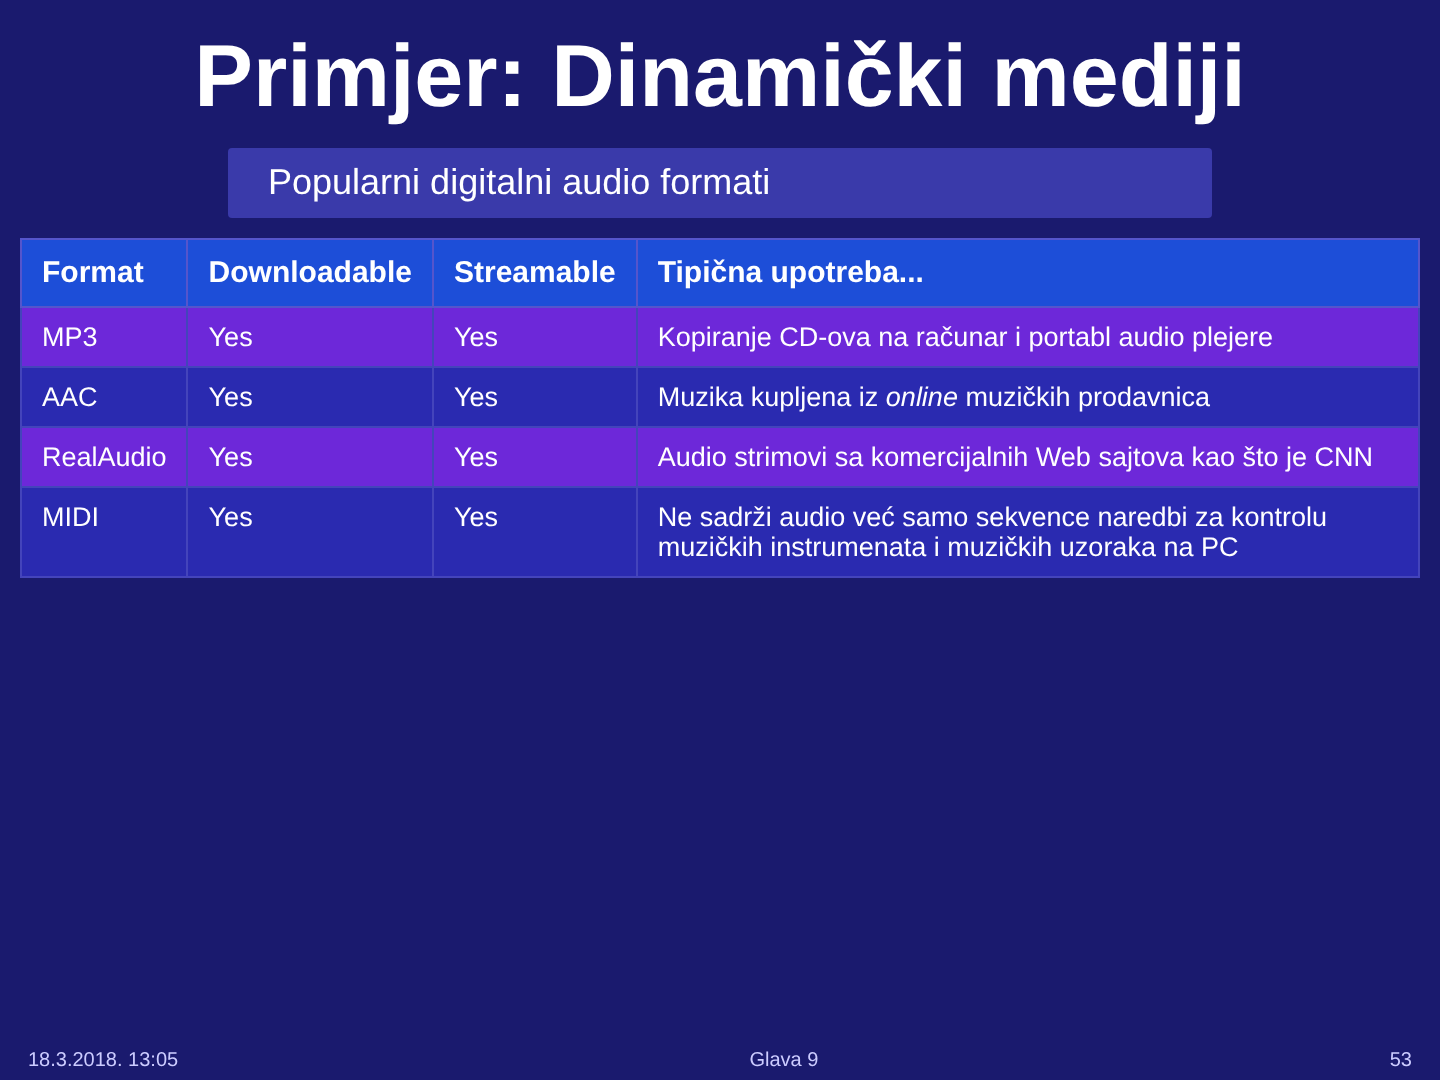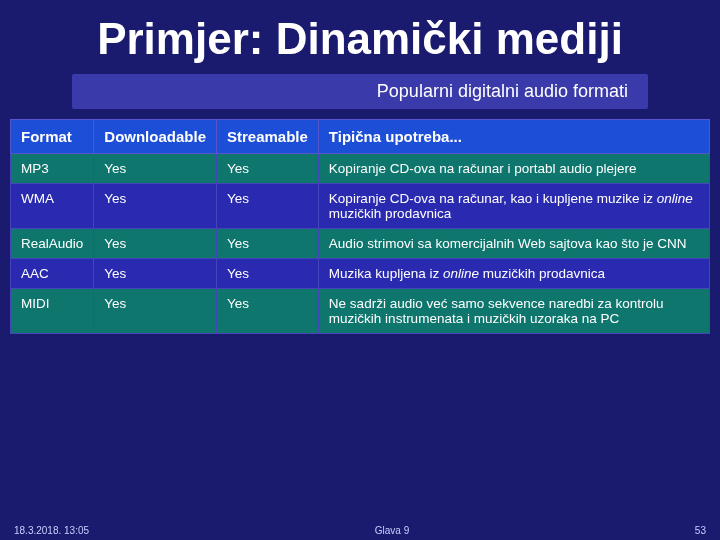--- a/index.html
+++ b/index.html
@@ -26,22 +26,22 @@
       color: #ffffff;
       font-size: 44px;
       font-weight: bold;
       text-align: center;
       padding: 14px 0 10px 0;
       width: 100%;
     }
 
     .subtitle-bar {
       background: #3a3aaa;
-      width: 576px;
-      text-align: right;
+      width: 492px;
+      text-align: left;
       padding: 7px 20px;
       border-radius: 2px;
       margin-bottom: 10px;
     }
 
     .subtitle-bar span {
       color: #ffffff;
       font-size: 18px;
     }
 
@@ -62,21 +62,21 @@
     thead th {
       color: #ffffff;
       font-size: 15px;
       font-weight: bold;
       padding: 8px 10px;
       text-align: left;
       border: 1px solid #5555cc;
     }
 
     tbody tr {
-      background: #0f766e;
+      background: #6d28d9;
     }
 
     tbody tr:nth-child(even) {
       background: #2a2ab0;
     }
 
     tbody td {
       color: #ffffff;
       font-size: 13.5px;
       padding: 7px 10px;
@@ -124,43 +124,35 @@
       </thead>
       <tbody>
 
         <tr>
           <td>MP3</td>
           <td>Yes</td>
           <td>Yes</td>
           <td>Kopiranje CD-ova na računar i portabl audio plejere</td>
         </tr>
 
+
         <tr>
-          <td>WMA</td>
+          <td>AAC</td>
           <td>Yes</td>
           <td>Yes</td>
           <td>
-            <span>Kopiranje CD-ova na računar, kao i kupljene muzike iz </span><span class="italic">online</span><span> muzičkih prodavnica</span>
+            <span>Muzika kupljena iz </span><span class="italic">online</span><span> muzičkih prodavnica</span>
           </td>
         </tr>
 
         <tr>
           <td>RealAudio</td>
           <td>Yes</td>
           <td>Yes</td>
           <td>Audio strimovi sa komercijalnih Web sajtova kao što je CNN</td>
-        </tr>
-
-        <tr>
-          <td>AAC</td>
-          <td>Yes</td>
-          <td>Yes</td>
-          <td>
-            <span>Muzika kupljena iz </span><span class="italic">online</span><span> muzičkih prodavnica</span>
-          </td>
         </tr>
 
         <tr>
           <td>MIDI</td>
           <td>Yes</td>
           <td>Yes</td>
           <td>Ne sadrži audio već samo sekvence naredbi za kontrolu muzičkih instrumenata i muzičkih uzoraka na  PC</td>
         </tr>
       </tbody>
     </table>

